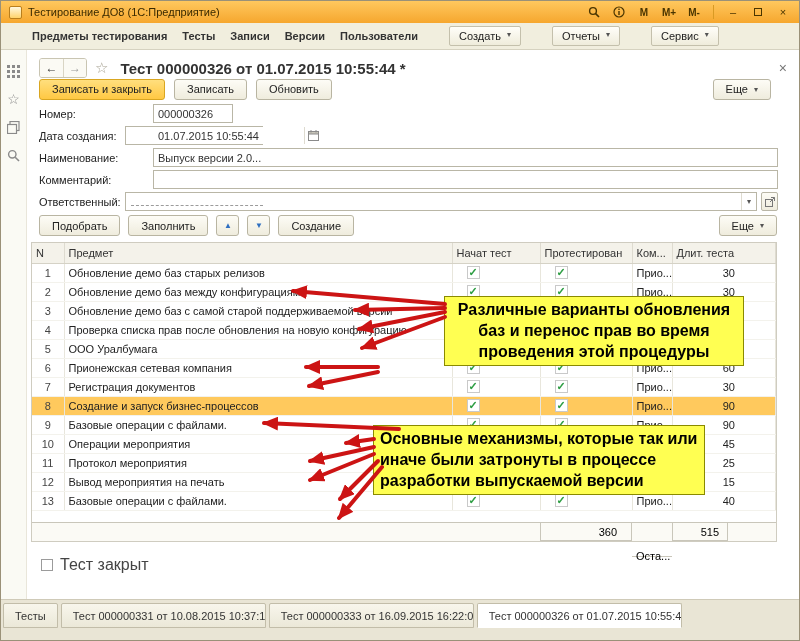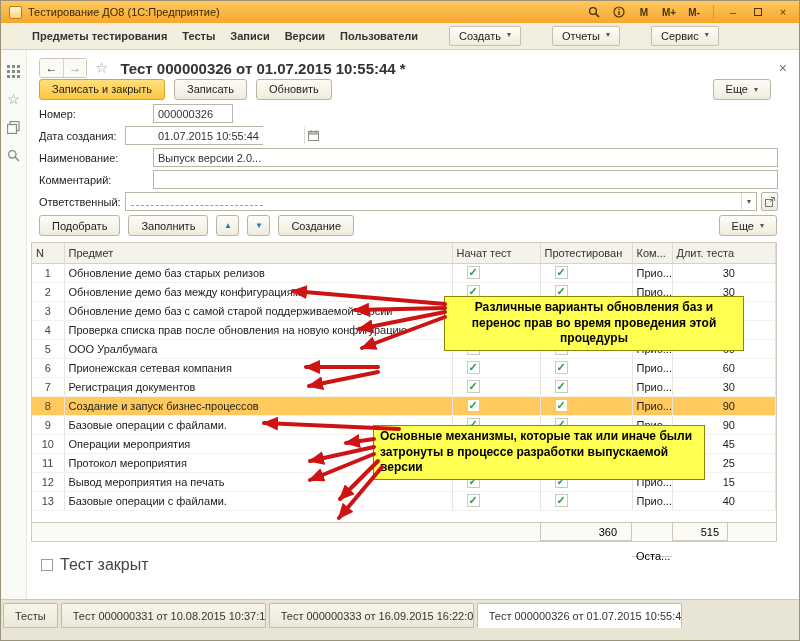--- a/index.html
+++ b/index.html
@@ -98,21 +98,21 @@
   
   .tabbar{position:absolute;left:0;right:0;bottom:0;height:41px;background:#e9e5d5;border-top:1px solid #cfcab8;
     padding:3px 2px 0 2px;display:flex;gap:3px;align-items:flex-start;}
   .tab{height:25px;display:flex;align-items:center;padding:0 11px;font-size:11px;color:#333;
     border:1px solid #c2bda9;border-radius:2px 2px 0 0;background:linear-gradient(#f8f6ec,#ebe8d8);
     white-space:nowrap;overflow:hidden;max-width:205px;}
   .tab.active{background:#fff;border-bottom-color:#fff;}
 
   
   .callout{position:absolute;z-index:30;background:#ffff52;border:1px solid #8a8a00;color:#000;
-    font-size:12px;font-weight:bold;line-height:1.3;padding:3px 6px;}
+    font-size:16px;font-weight:bold;line-height:1.3;padding:3px 6px;}
   #callout1{left:443px;top:295px;width:300px;text-align:center;}
   #callout2{left:376px;top:359px;white-space:nowrap;}
   #callout3{left:372px;top:424px;width:332px;}
   svg.overlay{position:absolute;left:0;top:0;width:800px;height:641px;z-index:31;pointer-events:none;}
 </style>
 </head>
 <body>
 
 <div class="window">
 

